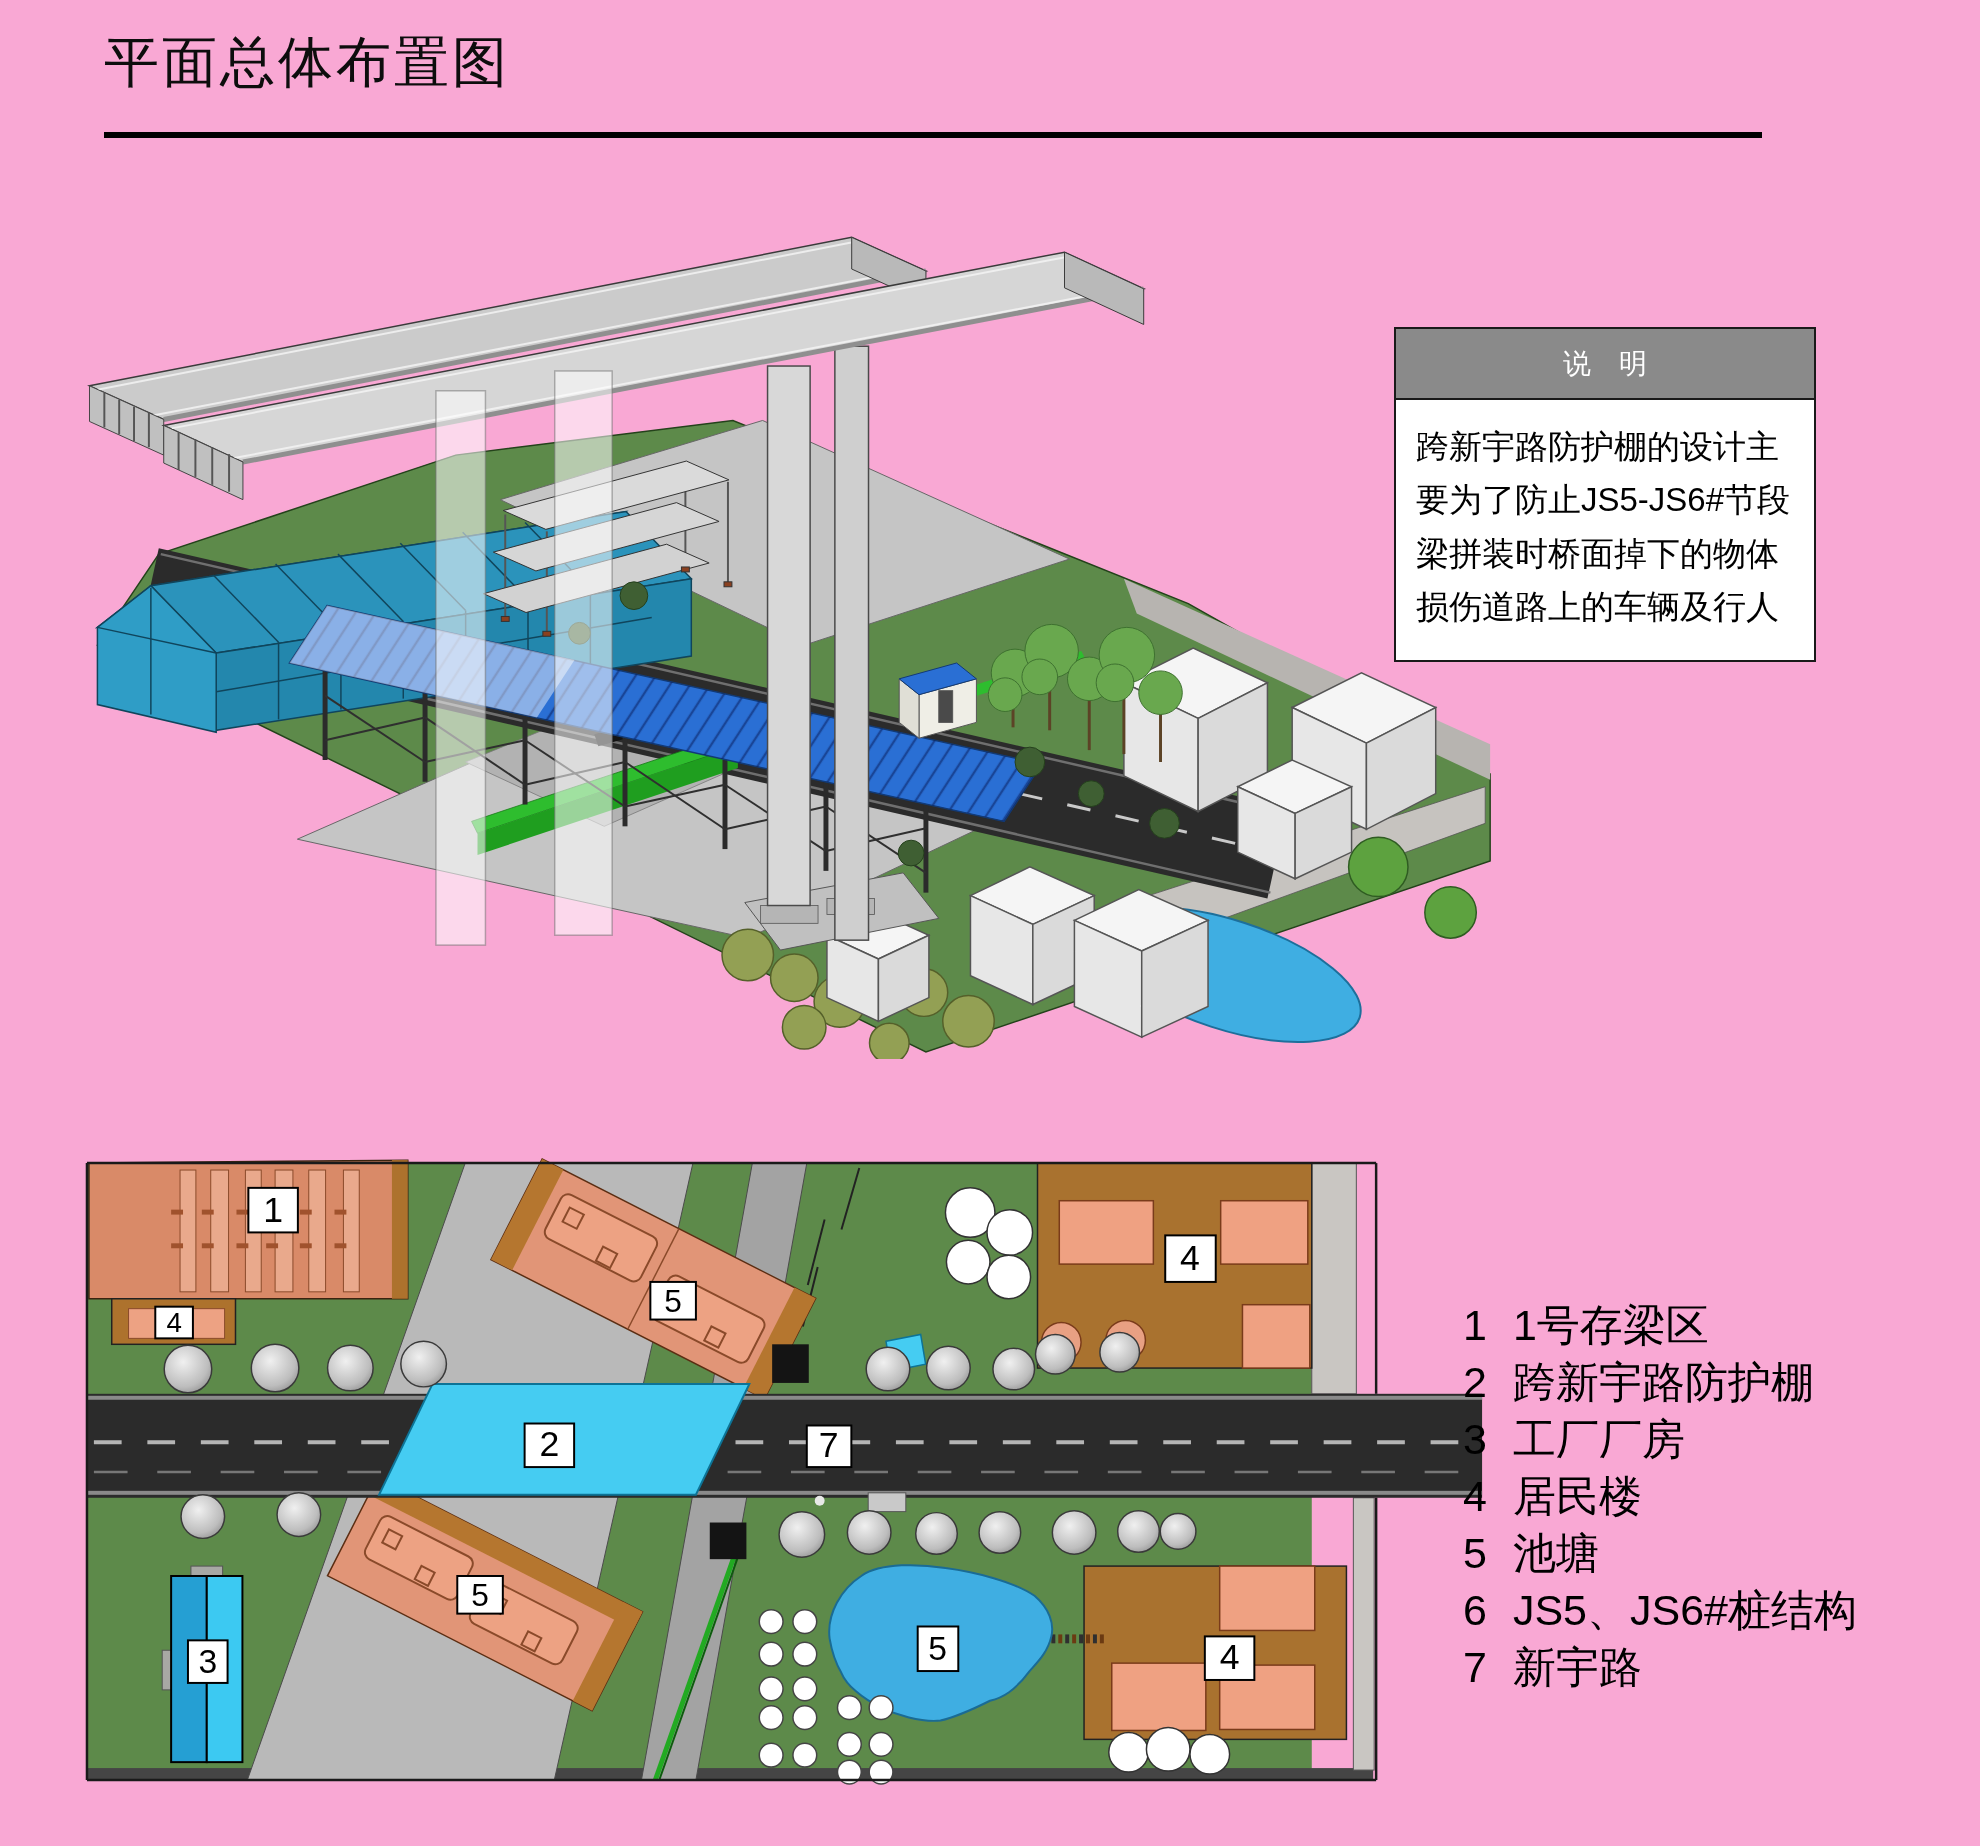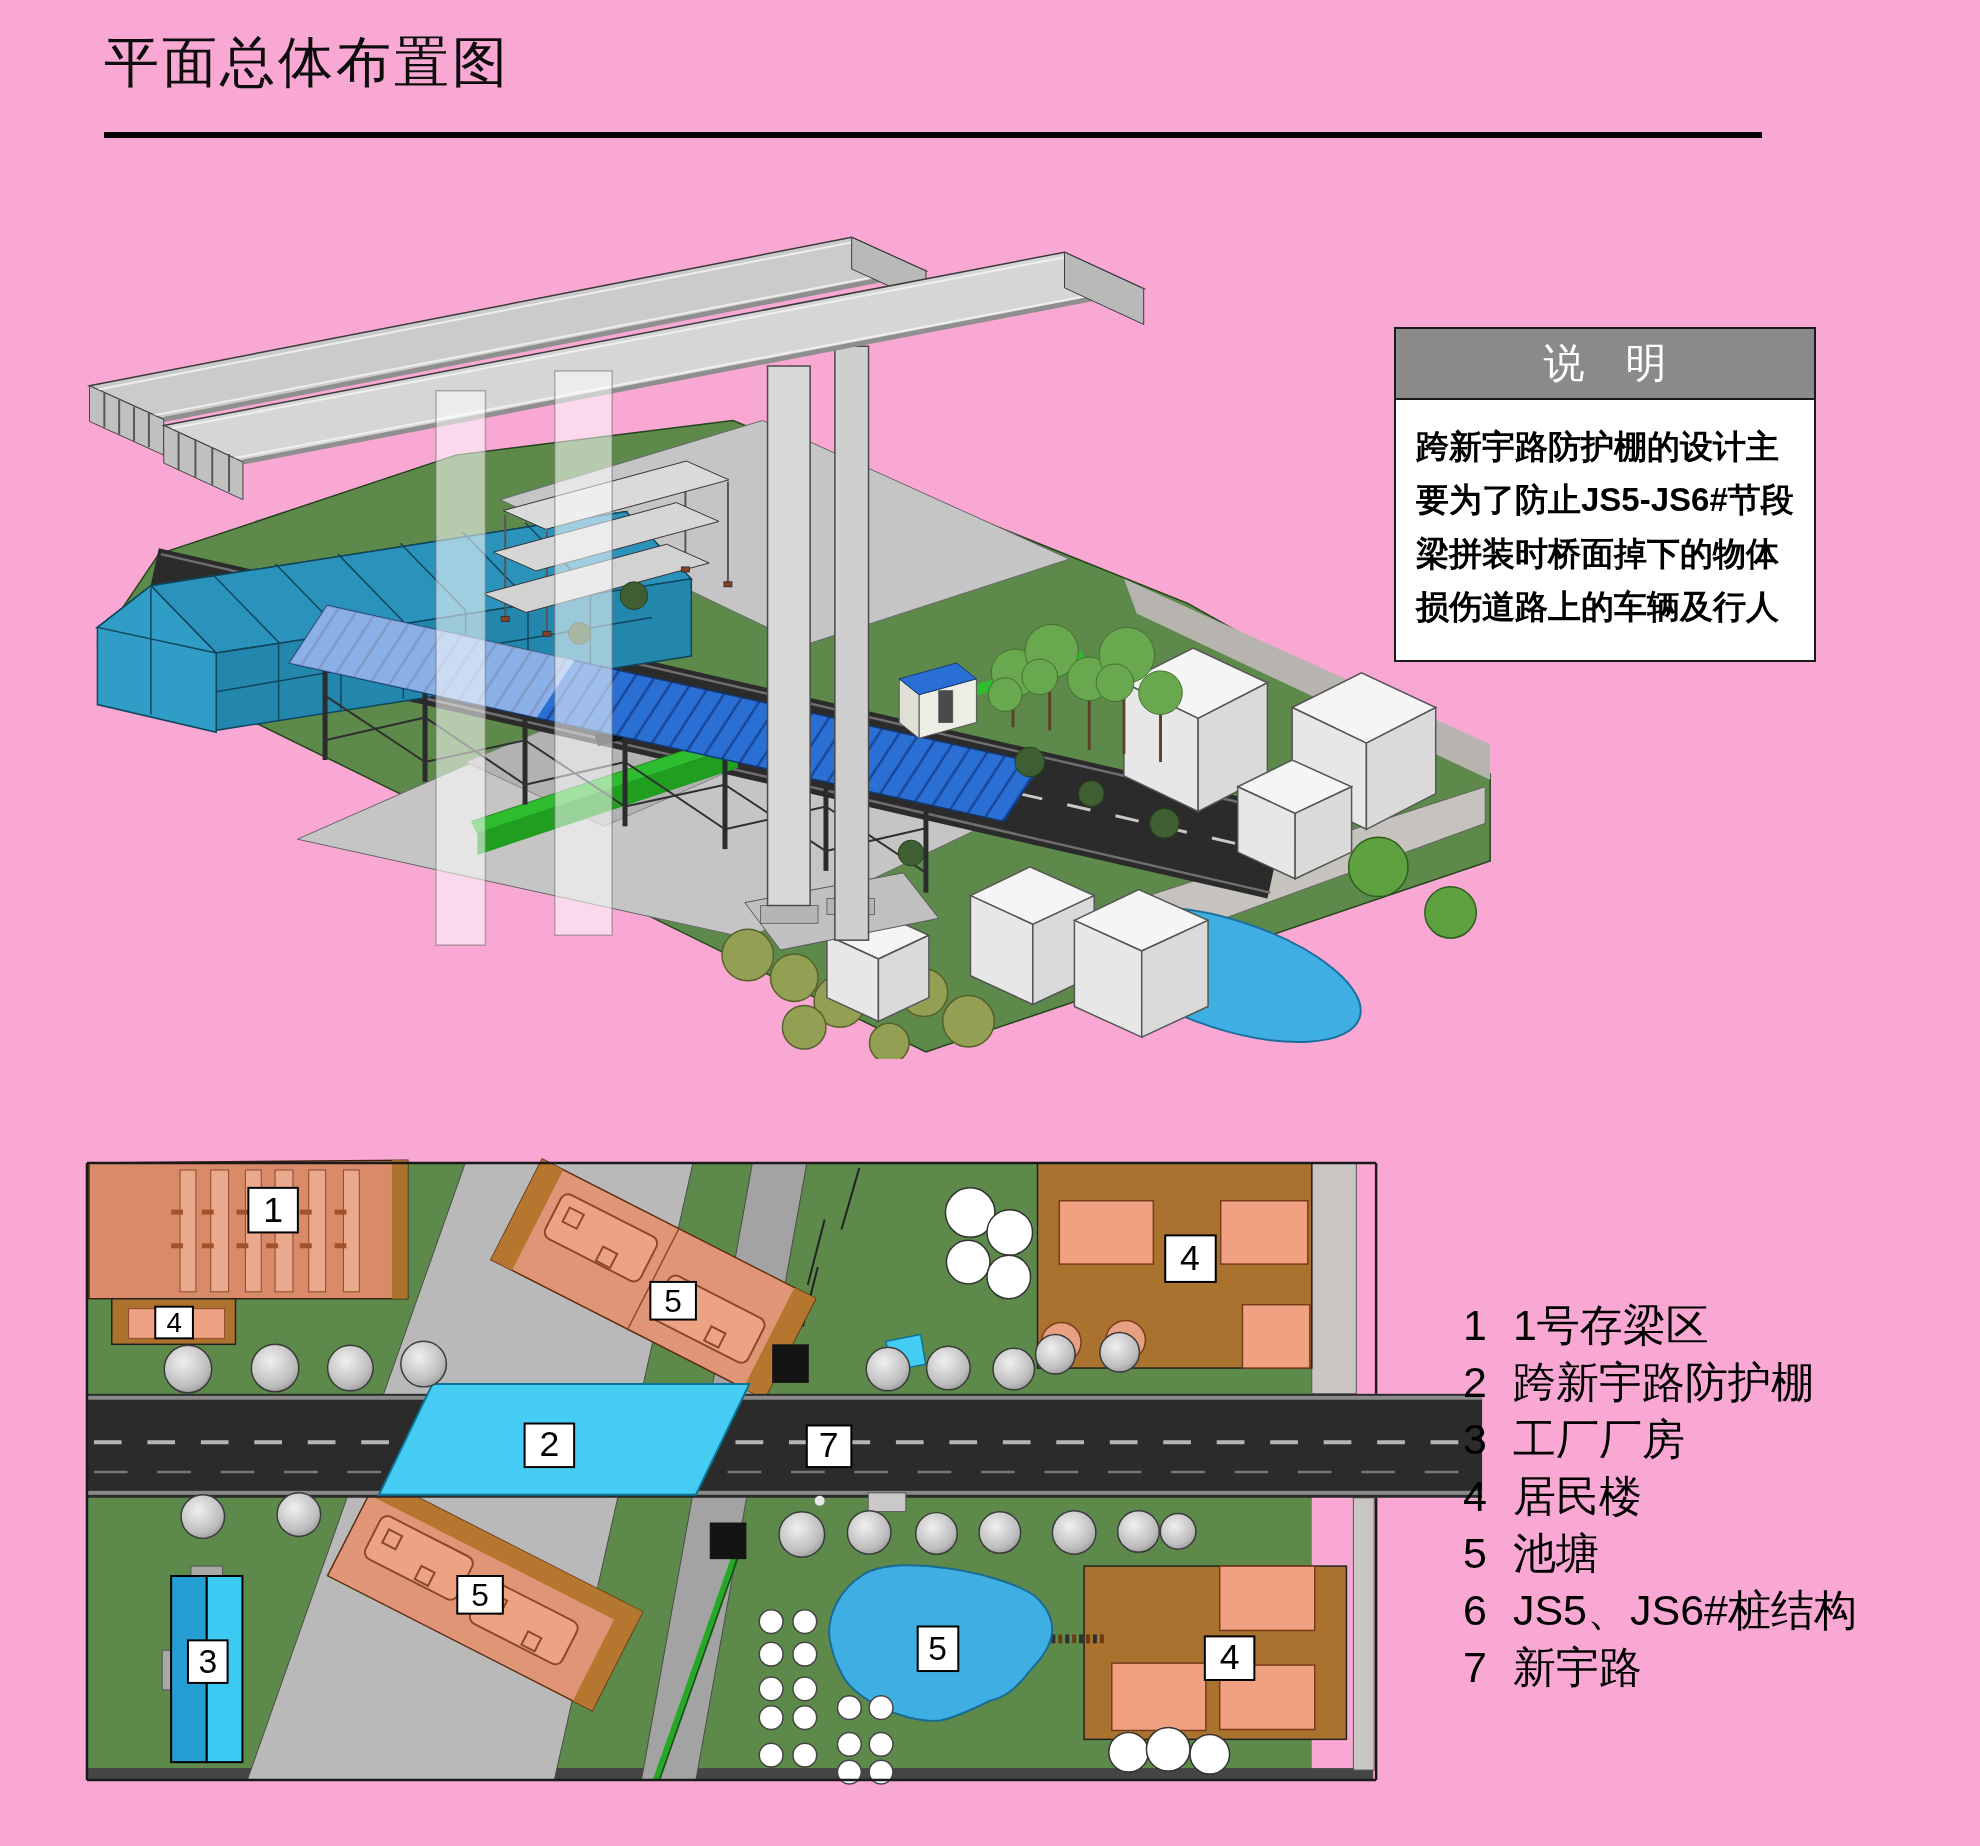--- a/index.html
+++ b/index.html
@@ -3,22 +3,22 @@
 <meta charset="utf-8">
 <style>
   html,body{margin:0;padding:0;background:#fff;}
   #stage{position:relative;width:1980px;height:1846px;background:#f9a8d4;overflow:hidden;
          font-family:"Liberation Sans",sans-serif;color:#111;}
   .title{position:absolute;left:104px;top:26px;font-size:55px;letter-spacing:3px;color:#0d0d0d;white-space:nowrap;}
   .title-rule{position:absolute;left:104px;top:132px;width:1658px;height:6px;background:#000;}
   .iso{position:absolute;left:40px;top:168px;}
   .plan{position:absolute;left:84px;top:1158px;}
   .notebox{position:absolute;left:1394px;top:327px;width:422px;border:2px solid #1a1a1a;background:#fff;box-sizing:border-box;}
-  .notebox .hd{height:69px;background:#8a8a8a;color:#fff;font-size:41px;display:flex;align-items:center;justify-content:center;border-bottom:2px solid #1a1a1a;}
-  .notebox .bd{padding:20px 20px 26px 20px;font-size:33px;line-height:1.62;color:#000;font-weight:bold;}
+  .notebox .hd{height:69px;background:#8a8a8a;color:#fff;font-size:28px;display:flex;align-items:center;justify-content:center;border-bottom:2px solid #1a1a1a;}
+  .notebox .bd{padding:20px 20px 26px 20px;font-size:33px;line-height:1.62;color:#000;}
   .legend{position:absolute;left:1463px;top:1303px;}
   .legend-row{display:flex;gap:26px;font-size:43px;line-height:44px;margin-bottom:13px;color:#000;}
   svg text{font-family:"Liberation Sans",sans-serif;}
 </style>
 </head>
 <body>
 
 <div id="stage">
 
   <div class="title">平面总体布置图</div>

